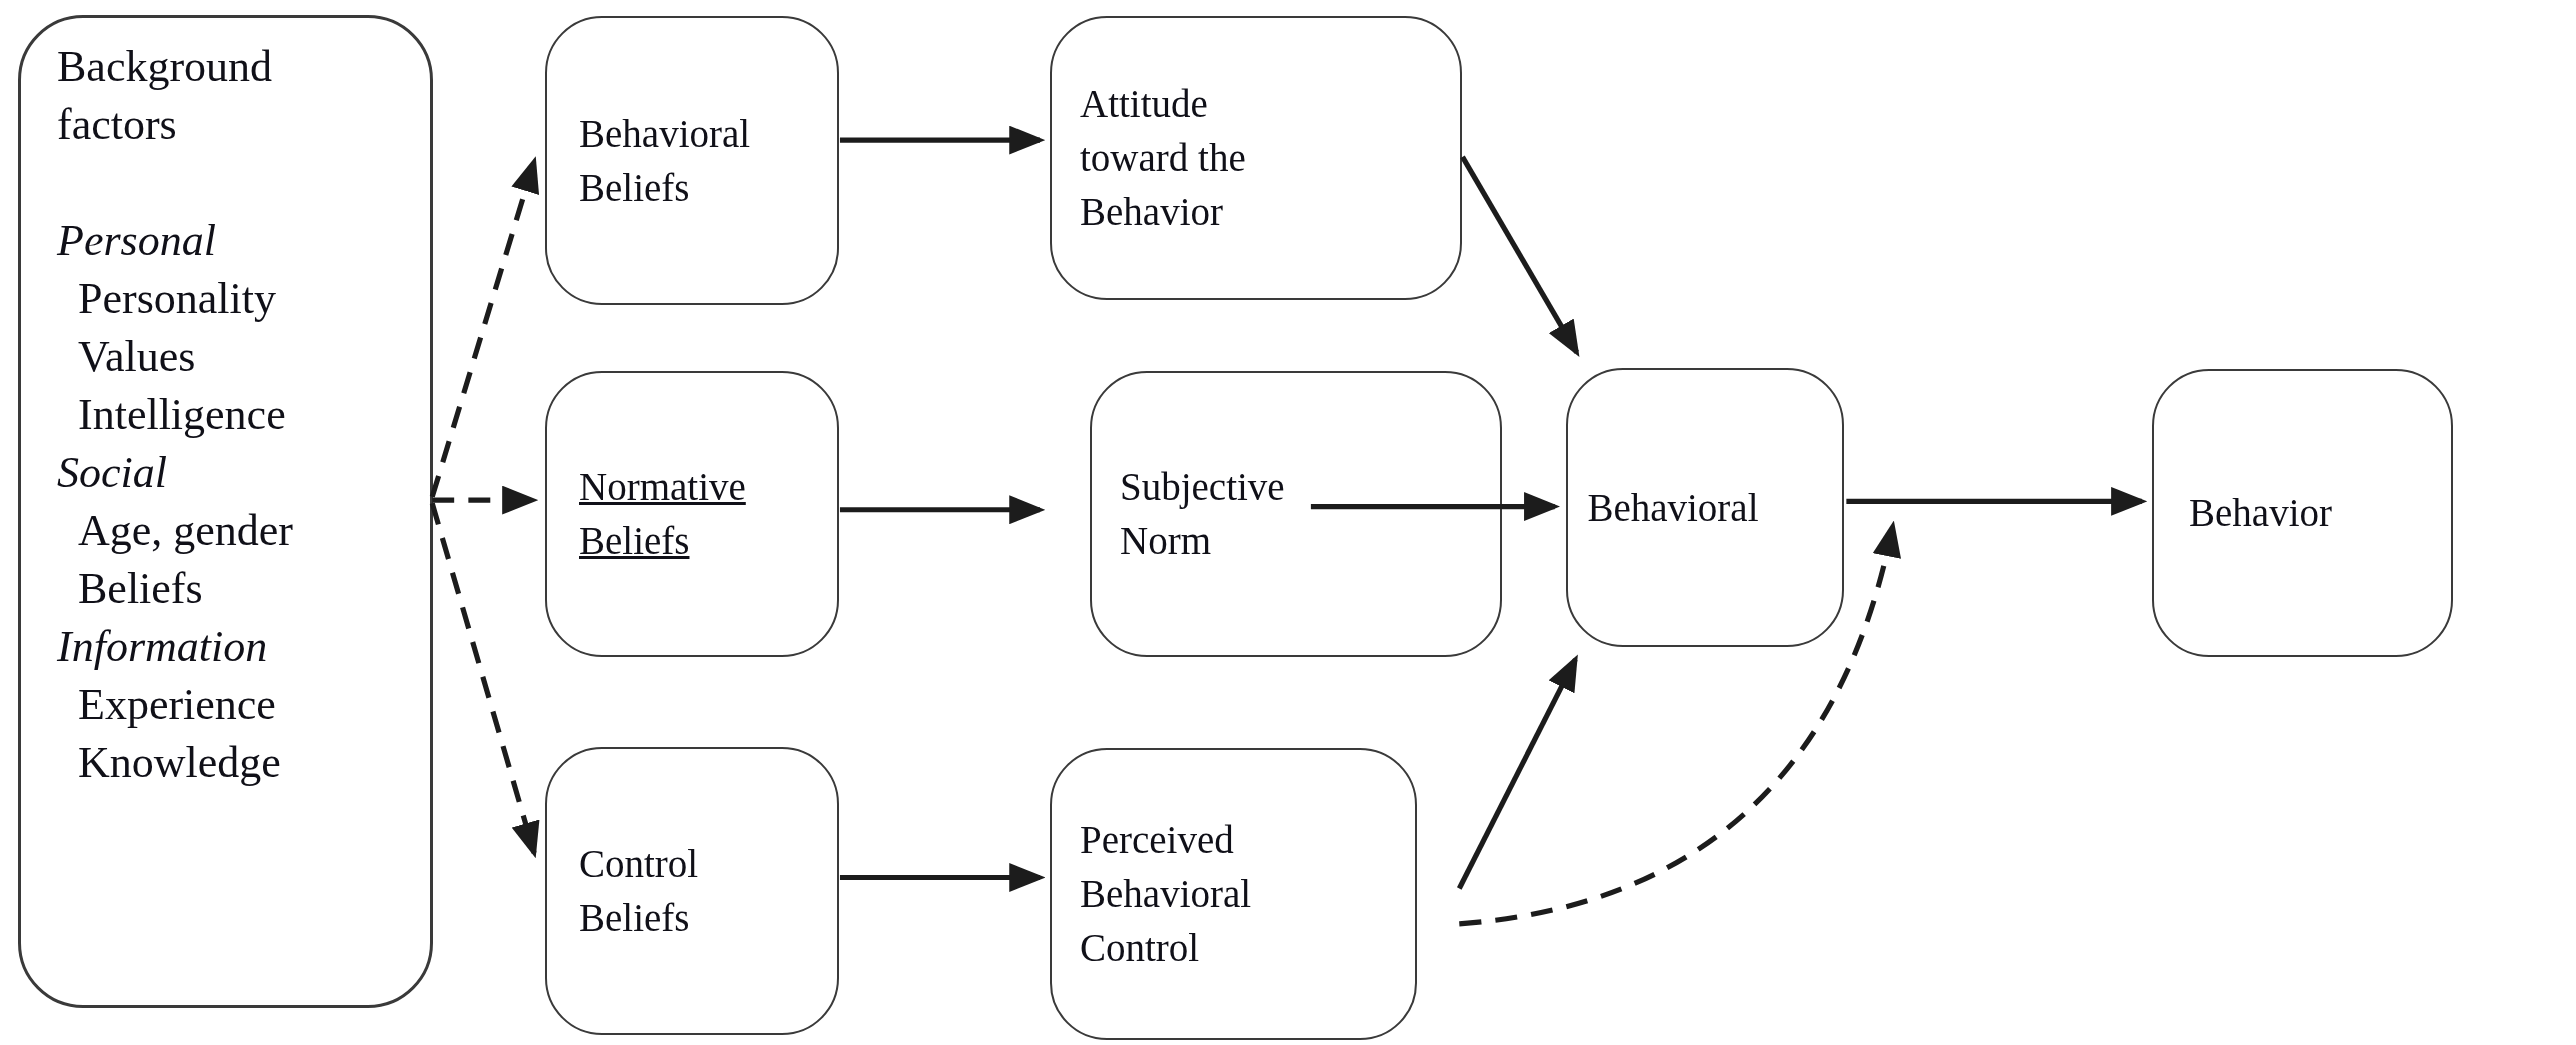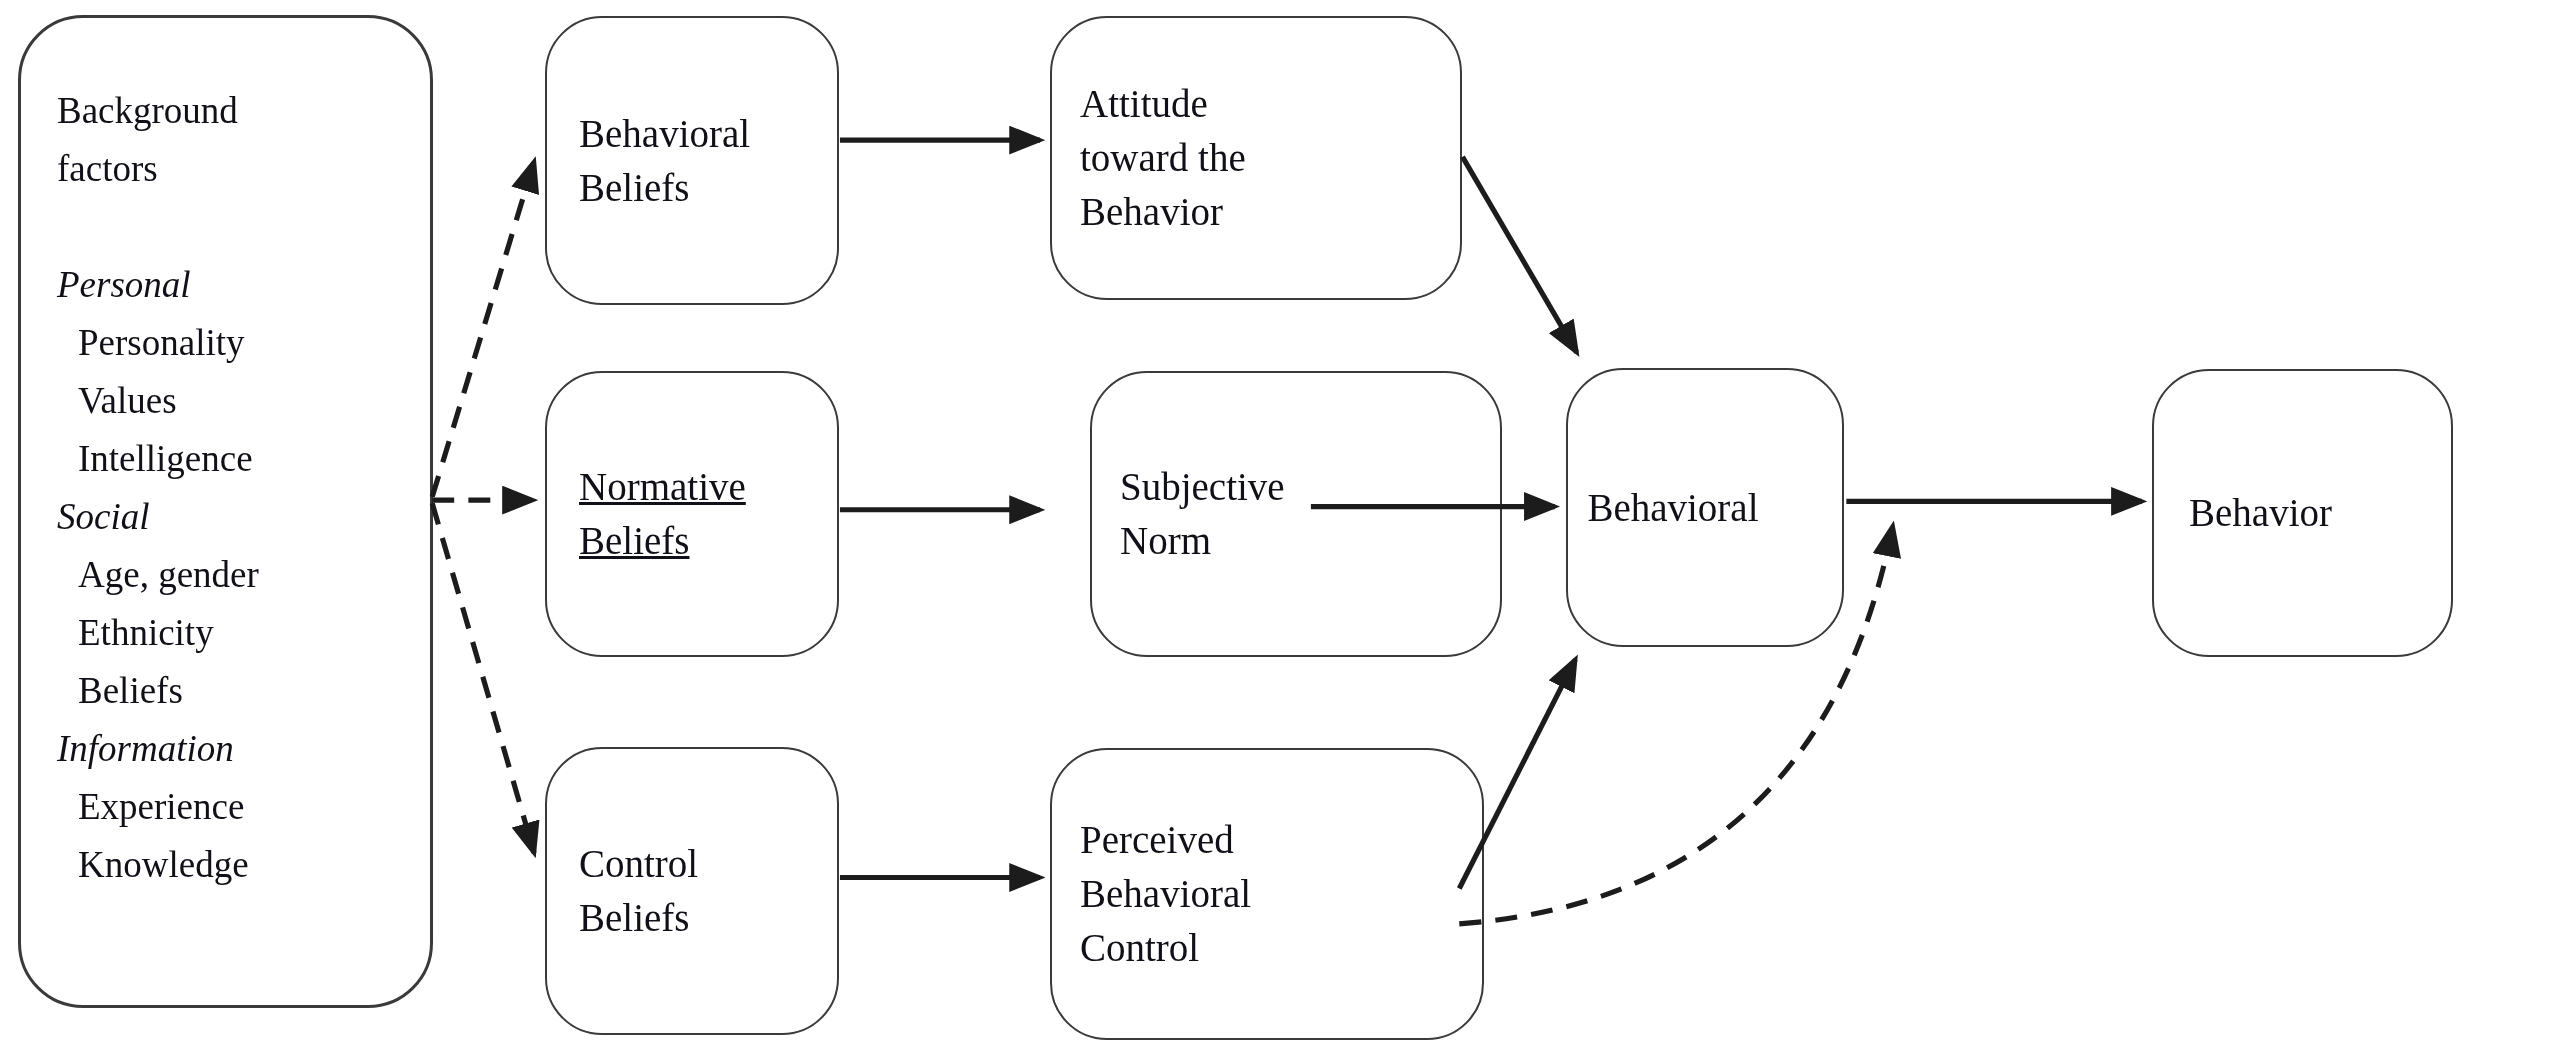--- a/index.html
+++ b/index.html
@@ -36,33 +36,33 @@
     left: 18px; top: 15px; width: 415px; height: 993px;
     border-radius: 65px;
     border-width: 3.2px;
     align-items: flex-start;
   }
   #box-behavioral { left: 545px;  top: 16px;   width: 294px; height: 289px; }
   #box-normative  { left: 545px;  top: 371px;  width: 294px; height: 286px; text-decoration: underline; }
   #box-control    { left: 545px;  top: 747px; width: 294px; height: 288px; }
   #box-attitude   { left: 1050px; top: 16px;   width: 412px; height: 284px; }
   #box-subjective { left: 1050px; top: 371px;  width: 412px; height: 286px; margin-left: 40px; }
-  #box-pbc        { left: 1050px; top: 748px; width: 434px; height: 292px; }
+  #box-pbc        { left: 1050px; top: 748px; width: 367px; height: 292px; }
   #box-intention  { left: 1566px; top: 368px;  width: 278px; height: 279px; }
   #box-behavior   { left: 2152px; top: 369px;  width: 301px; height: 288px; }
 
   .pad-col2 { padding-left: 32px; }
   .pad-col3 { padding-left: 28px; }
   .pad-intention { padding-left: 19.4px; }
   .pad-behavior  { padding-left: 35px; }
 
   
   .bg-list {
-    padding: 64px 13px 0 36px;
-    font-size: 37px;
+    padding: 20px 13px 0 36px;
+    font-size: 44px;
     width: 100%;
   }
   .bg-line {
     height: 58px;
     line-height: 58px;
     white-space: nowrap;
   }
   .bg-line.italic { font-style: italic; }
   .bg-line.indent { padding-left: 21px; }
 
@@ -118,21 +118,20 @@
     <div class="bg-list">
         <div class="bg-line">Background</div>
         <div class="bg-line">factors</div>
         <div class="bg-line">&nbsp;</div>
         <div class="bg-line italic">Personal</div>
         <div class="bg-line indent">Personality</div>
         <div class="bg-line indent">Values</div>
         <div class="bg-line indent">Intelligence</div>
         <div class="bg-line italic">Social</div>
         <div class="bg-line indent">Age, gender</div>
-        <div class="bg-line indent">Ethnicity</div>
         <div class="bg-line indent">Beliefs</div>
         <div class="bg-line italic">Information</div>
         <div class="bg-line indent">Experience</div>
         <div class="bg-line indent">Knowledge</div>
       </div>
   </div>
 
   <div class="node pad-col2" id="box-behavioral">
     <span class="label">Behavioral
 Beliefs</span>

